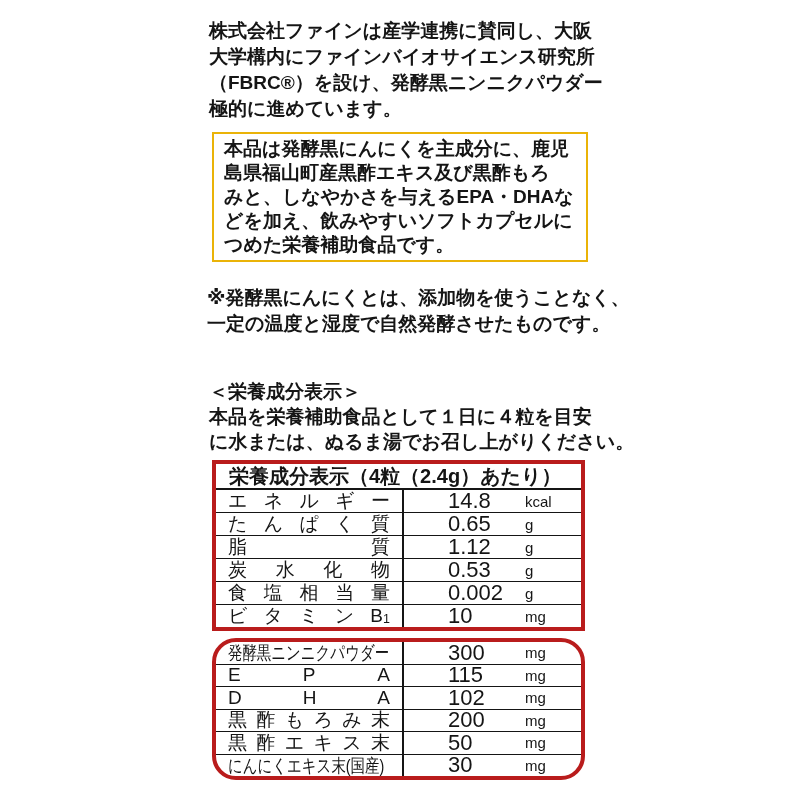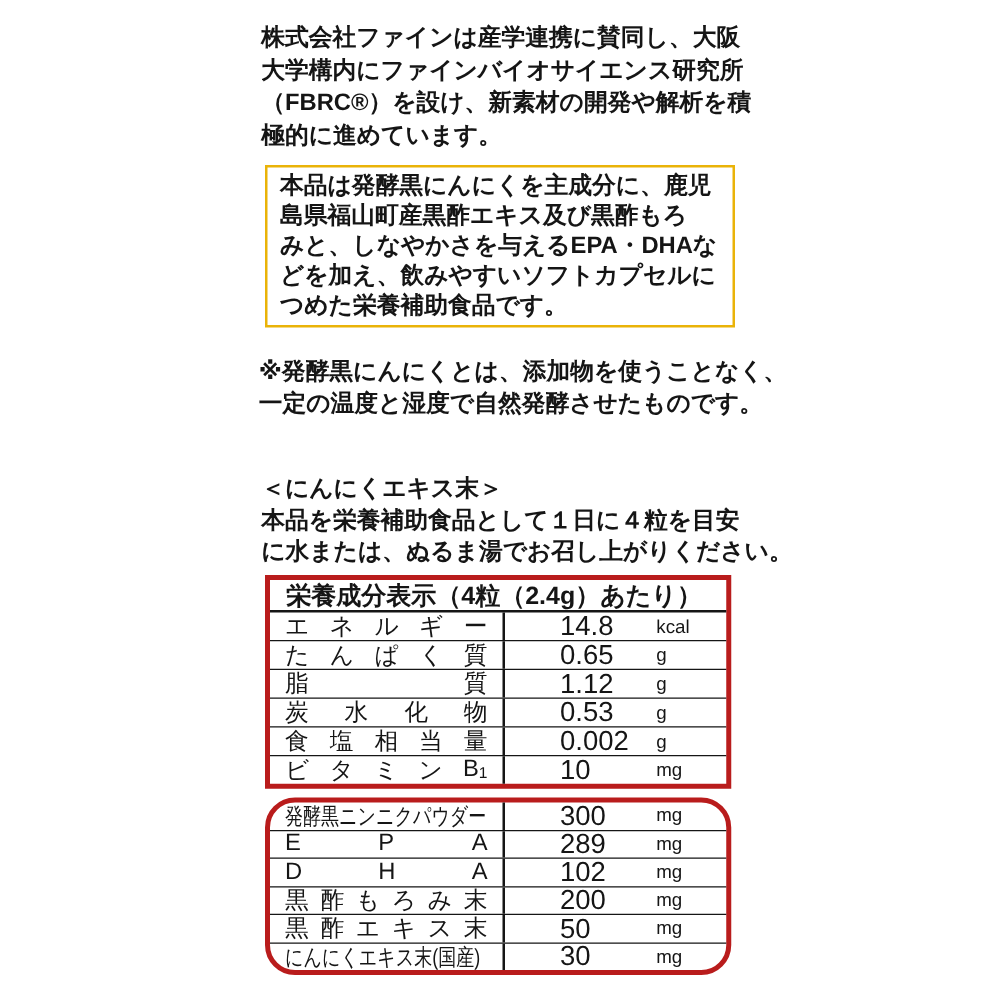--- a/index.html
+++ b/index.html
@@ -49,35 +49,35 @@
   .num{min-width:77px;font-size:22px;font-weight:500;}
   .unit{font-size:15px;font-weight:500;}
 </style>
 </head>
 <body>
 
 <div class="page">
 
   <p class="para p-company">株式会社ファインは産学連携に賛同し、大阪
 大学構内にファインバイオサイエンス研究所
-（FBRC®）を設け、新素材の開発や解析を積
+（FBRC®）を設け、発酵黒ニンニクパウダー
 極的に進めています。</p>
 
   <div class="summary-box">
     <p class="para p-summary">本品は発酵黒にんにくを主成分に、鹿児
 島県福山町産黒酢エキス及び黒酢もろ
 みと、しなやかさを与えるEPA・DHAな
 どを加え、飲みやすいソフトカプセルに
 つめた栄養補助食品です。</p>
   </div>
 
   <p class="para p-note">※発酵黒にんにくとは、添加物を使うことなく、
 一定の温度と湿度で自然発酵させたものです。</p>
 
-  <p class="para p-serving-title">＜にんにくエキス末＞</p>
+  <p class="para p-serving-title">＜栄養成分表示＞</p>
 
   <p class="para p-serving">本品を栄養補助食品として１日に４粒を目安
 に水または、ぬるま湯でお召し上がりください。</p>
 
   <div class="ntable t1">
     <div class="t-header">栄養成分表示（4粒（2.4g）あたり）</div>
     <div class="t-body" id="t1rows">
         <div class="t-row">
           <div class="t-label just">
             <span>エ</span>
@@ -166,21 +166,21 @@
             <span class="unit">mg</span>
           </div>
         </div>
         <div class="t-row">
           <div class="t-label just">
             <span>E</span>
             <span>P</span>
             <span>A</span>
           </div>
           <div class="t-value">
-            <span class="num">289</span>
+            <span class="num">115</span>
             <span class="unit">mg</span>
           </div>
         </div>
         <div class="t-row">
           <div class="t-label just">
             <span>D</span>
             <span>H</span>
             <span>A</span>
           </div>
           <div class="t-value">

